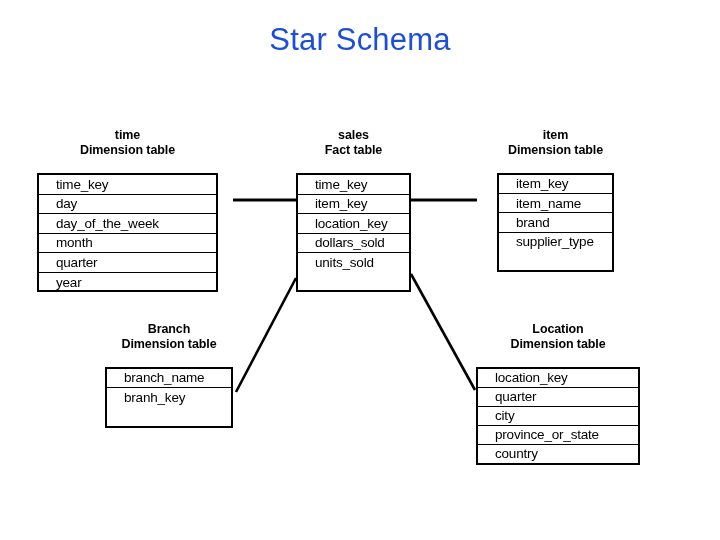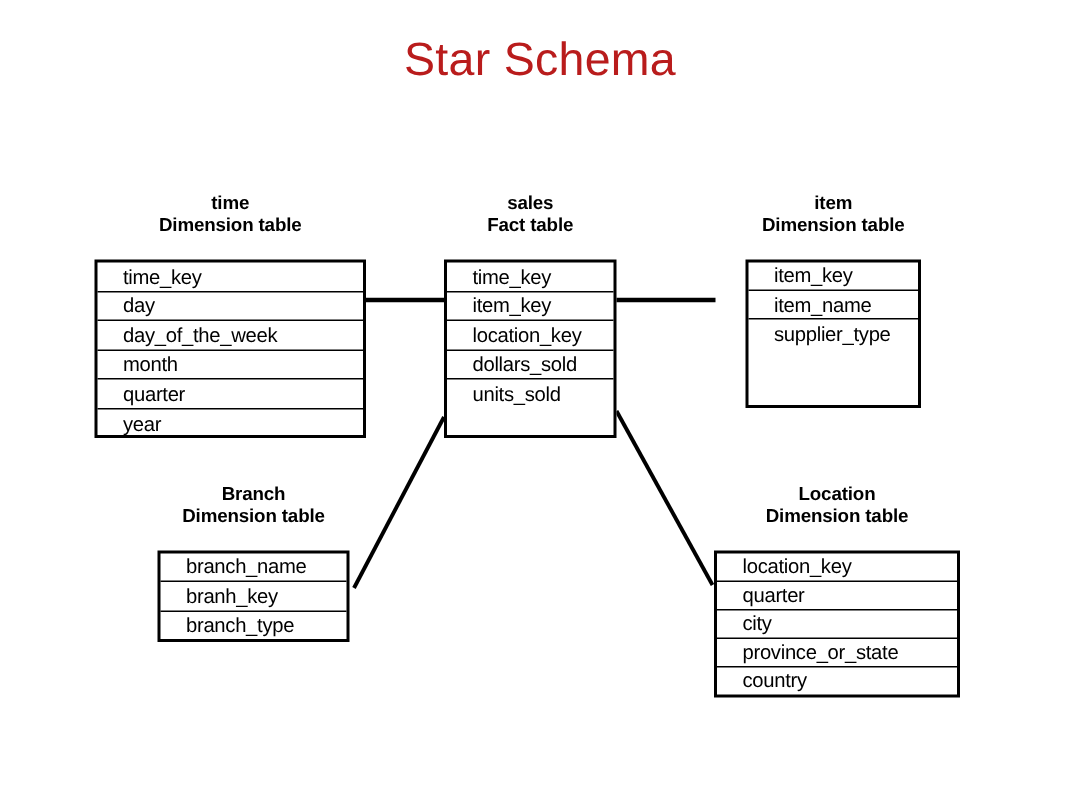--- a/index.html
+++ b/index.html
@@ -20,21 +20,21 @@
     height: 540px;
   }
   #page-title {
     position: absolute;
     left: 0;
     top: 22px;
     width: 720px;
     text-align: center;
     font-size: 31px;
     font-weight: 400;
-    color: #b91c1c;
+    color: #1d4ed8;
     letter-spacing: 0.2px;
   }
   .connectors {
     position: absolute;
     left: 0;
     top: 0;
     width: 720px;
     height: 540px;
     pointer-events: none;
   }
@@ -68,21 +68,21 @@
     line-height: 1;
     display: flex;
     align-items: center;
     white-space: nowrap;
     letter-spacing: -0.2px;
   }
   .field-row:last-child {
     border-bottom: none;
   }
   
-  #entity-time      { left: 63px;  top: 128px; width: 181px; }
+  #entity-time      { left: 37px;  top: 128px; width: 181px; }
   #entity-time   .entity-box { left: 0; top: 45px; width: 181px; height: 119px; }
   #entity-sales     { left: 296px; top: 128px; width: 115px; }
   #entity-sales  .entity-box { left: 0; top: 45px; width: 115px; height: 119px; }
   #entity-item      { left: 497px; top: 128px; width: 117px; }
   #entity-item   .entity-box { left: 0; top: 45px; width: 117px; height: 99px; }
   #entity-branch    { left: 105px; top: 322px; width: 128px; }
   #entity-branch .entity-box { left: 0; top: 45px; width: 128px; height: 61px; }
   #entity-location  { left: 476px; top: 322px; width: 164px; }
   #entity-location .entity-box { left: 0; top: 45px; width: 164px; height: 98px; }
 
@@ -136,33 +136,33 @@
   </div>
 
   <div class="entity" id="entity-item">
     <div class="entity-header">
       <span class="hdr-line1">item</span>
       <span class="hdr-line2">Dimension table</span>
     </div>
     <div class="entity-box">
       <div class="field-row">item_key</div>
       <div class="field-row">item_name</div>
+      <div class="field-row">brand</div>
       <div class="field-row">supplier_type</div>
     </div>
   </div>
 
   <div class="entity" id="entity-branch">
     <div class="entity-header">
       <span class="hdr-line1">Branch</span>
       <span class="hdr-line2">Dimension table</span>
     </div>
     <div class="entity-box">
       <div class="field-row">branch_name</div>
       <div class="field-row">branh_key</div>
-      <div class="field-row">branch_type</div>
     </div>
   </div>
 
   <div class="entity" id="entity-location">
     <div class="entity-header">
       <span class="hdr-line1">Location</span>
       <span class="hdr-line2">Dimension table</span>
     </div>
     <div class="entity-box">
       <div class="field-row">location_key</div>

